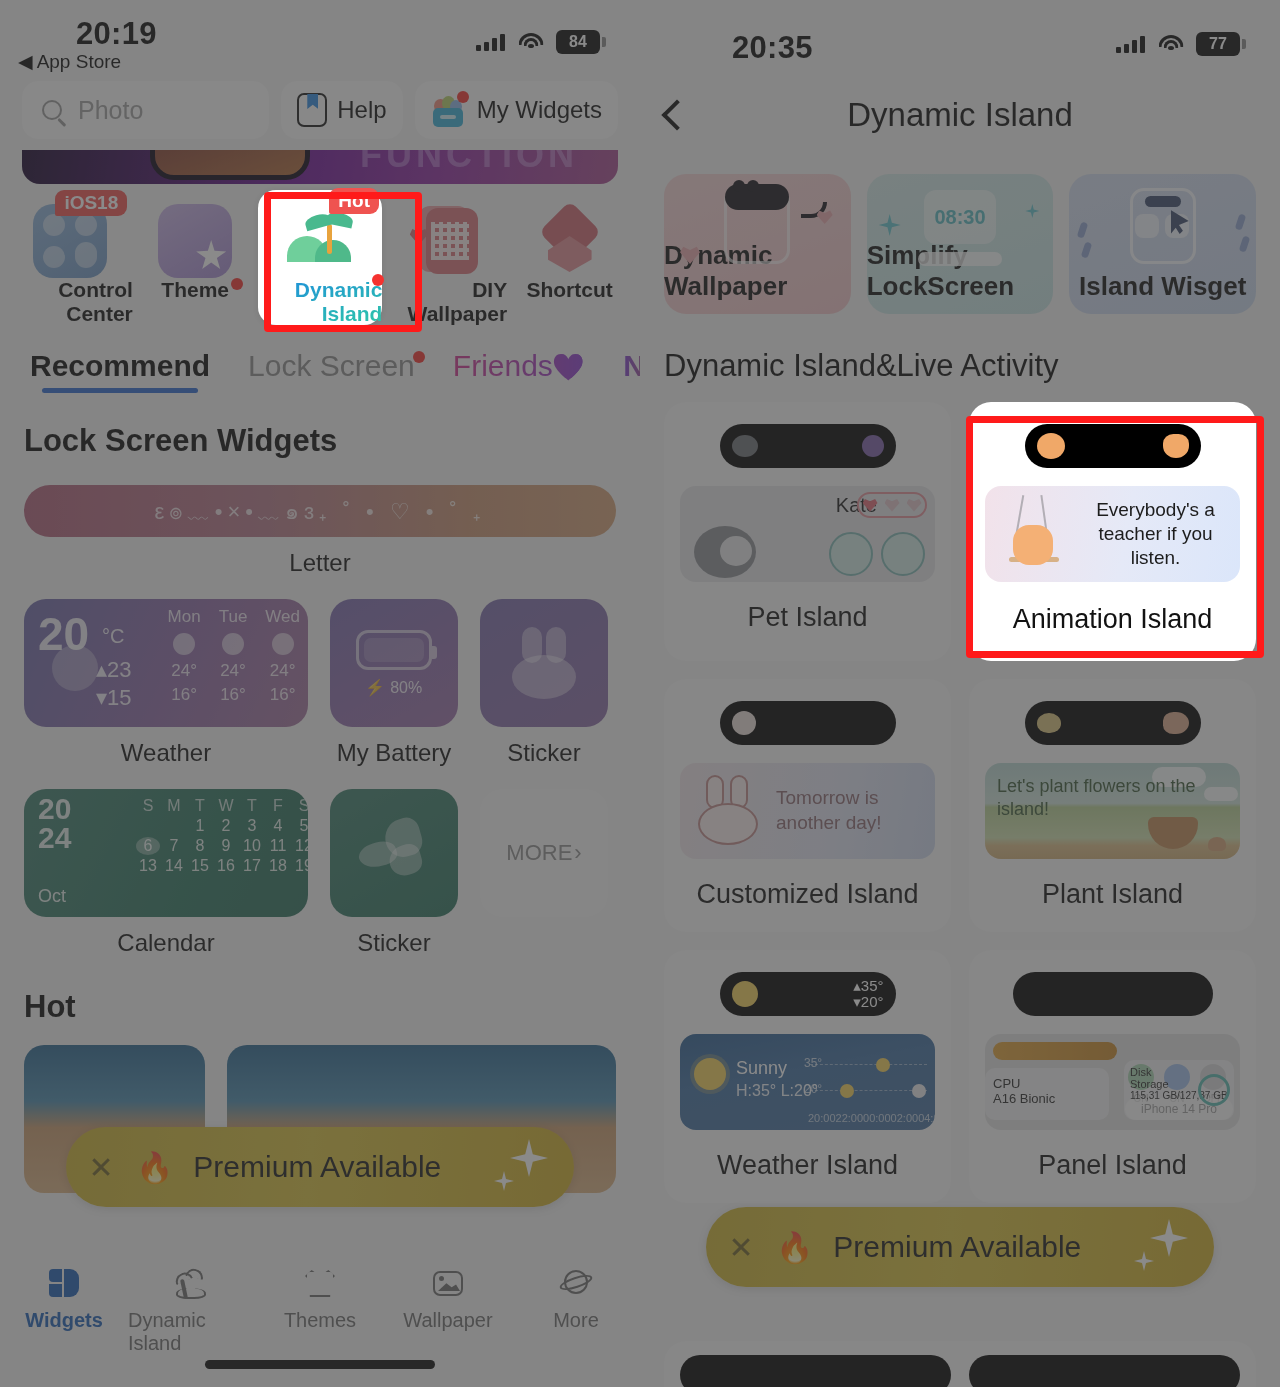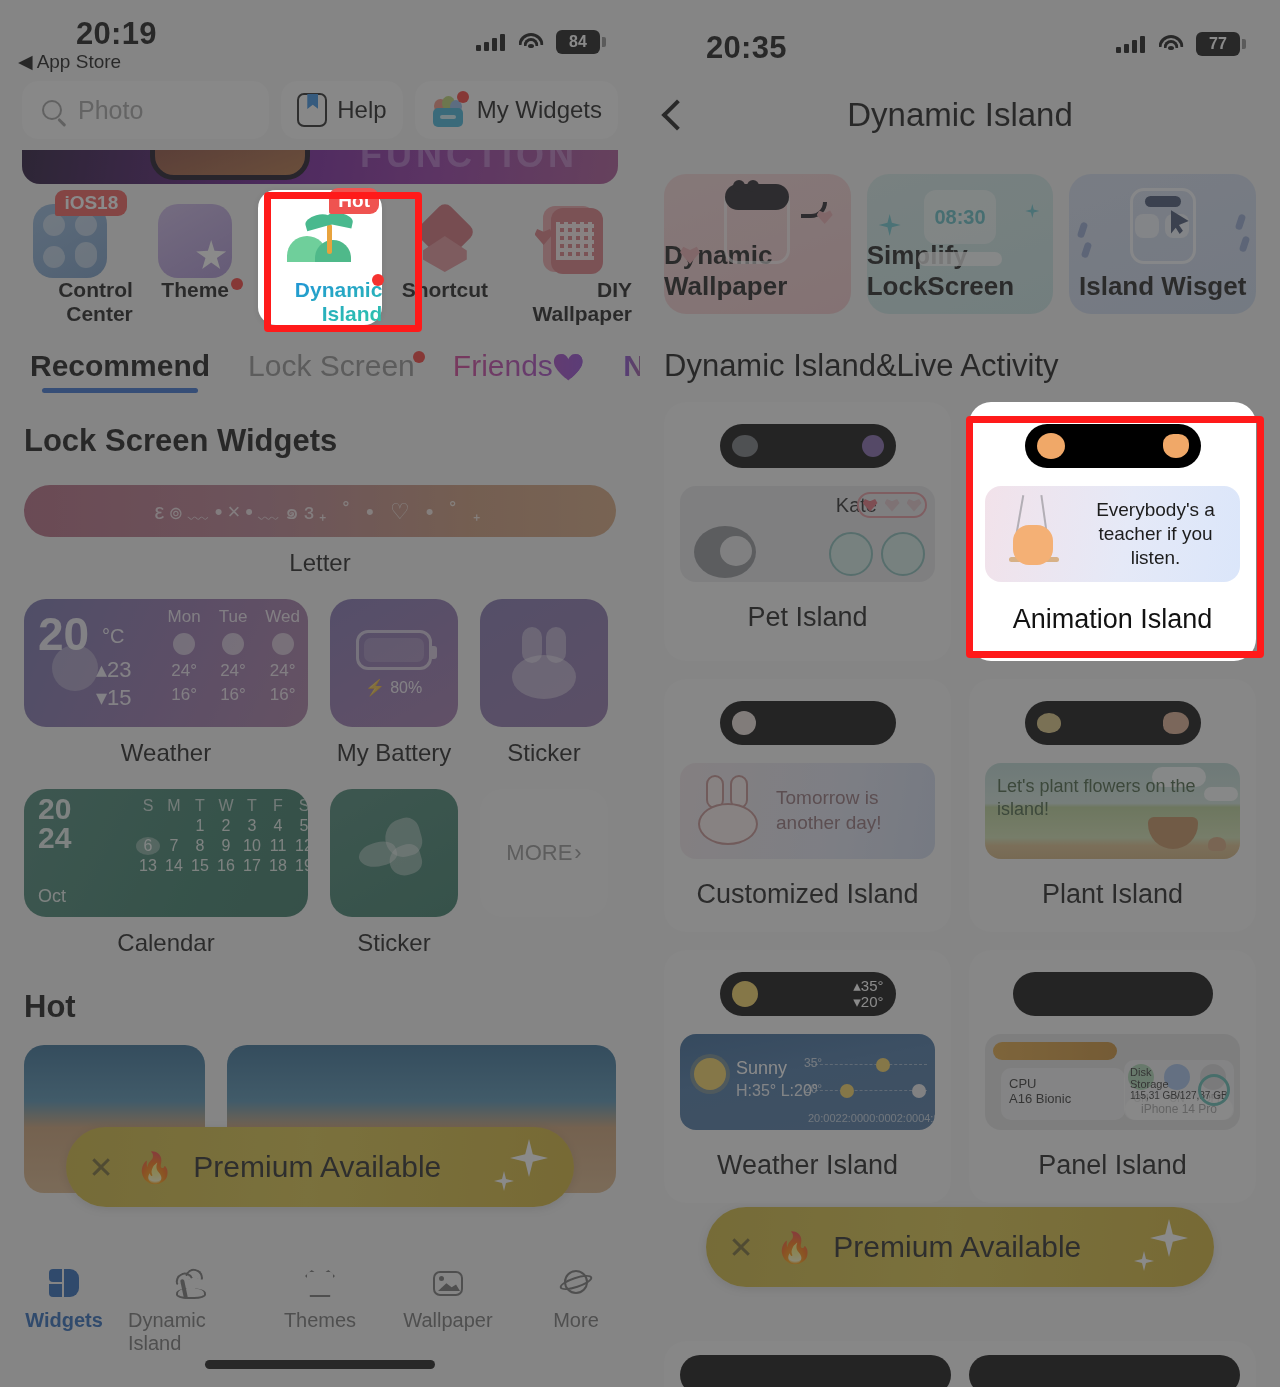--- a/index.html
+++ b/index.html
@@ -346,21 +346,21 @@
   .pv-weather .a1 { left: 124px; top: 22px; } .pv-weather .a2 { left: 124px; top: 48px; }
   .pv-weather .dline { position: absolute; left: 130px; right: 8px; border-top: 1px dashed rgba(255,255,255,.45); }
   .pv-weather .d1 { top: 30px; } .pv-weather .d2 { top: 56px; }
   .pv-weather .times { position: absolute; left: 128px; right: 4px; bottom: 6px; display: flex;
                        justify-content: space-between; font-size: 11px; color: rgba(255,255,255,.65); }
   .pv-weather .pt { position: absolute; width: 14px; height: 14px; border-radius: 50%; background: #f3cf5a; }
 
   .pv-panel { background: rgba(210,210,212,.6); }
   .pv-panel .slider { position: absolute; left: 8px; top: 8px; width: 124px; height: 18px;
                       background: linear-gradient(90deg,#e0a23a,#c98a2c); border-radius: 9px; }
-  .pv-panel .cpu { position: absolute; left: 16px; top: 34px; width: 124px; height: 52px;
+  .pv-panel .cpu { position: absolute; left: 0; top: 34px; width: 124px; height: 52px;
                    background: rgba(255,255,255,.55); border-radius: 10px; font-size: 13px; color: #2a2a2a; padding: 8px; }
   .pv-panel .tog { position: absolute; top: 30px; width: 32px; text-align: center; font-size: 10px; color: #555; }
   .pv-panel .tog b { display: block; width: 26px; height: 26px; border-radius: 50%; margin: 0 auto 3px; }
   .pv-panel .g1 { left: 140px; } .pv-panel .g1 b { background: #3ea152; }
   .pv-panel .g2 { left: 176px; } .pv-panel .g2 b { background: #2f6fd0; }
   .pv-panel .g3 { left: 212px; } .pv-panel .g3 b { background: #a8a8ad; }
   .pv-panel .dev { position: absolute; left: 140px; bottom: 10px; width: 108px; height: 22px;
                    background: rgba(255,255,255,.55); border-radius: 11px; font-size: 12px; color: #2a2a2a;
                    display: flex; align-items: center; justify-content: center; }
   .pv-panel .disk { position: absolute; right: 6px; top: 26px; width: 110px; height: 60px;
@@ -466,37 +466,37 @@
             </div>
           <div class="badge-tag" style="right:-22px; top:-16px;">Hot</div>
         </div>
         <div class="cat-lb" style="position:relative; background:linear-gradient(160deg,#1e8ae0,#2fc6a8); -webkit-background-clip:text; background-clip:text; color:transparent;">
           <span>Dynamic Island</span>
           <span class="reddot" style="right:-2px; top:-4px;"></span>
         </div>
       </div>
       <div class="cat">
         <div class="cat-ic">
-            <div class="ic-shortcut">
-              <i class="s1"></i>
-              <i class="s2"></i>
-            </div>
-          </div>
-        <div class="cat-lb">Shortcut</div>
-      </div>
-      <div class="cat">
-        <div class="cat-ic">
           <div class="ic-diy">
               <span class="sheet2"></span>
               <span class="sheet"></span>
               <span class="grid"></span>
               <span class="heart"></span>
             </div>
         </div>
         <div class="cat-lb">DIY Wallpaper</div>
+      </div>
+      <div class="cat">
+        <div class="cat-ic">
+            <div class="ic-shortcut">
+              <i class="s1"></i>
+              <i class="s2"></i>
+            </div>
+          </div>
+        <div class="cat-lb">Shortcut</div>
       </div>
     </div>
 
     <div class="tabs">
       <div class="tab active"><span>Recommend</span></div>
       <div class="tab">
         <span>Lock Screen</span>
         <span class="tdot"></span>
       </div>
       <div class="tab grad">
@@ -691,21 +691,21 @@
       </div>
       <div class="homebar"></div>
     </div>
 
     <div class="dim"></div>
   </div>
 
   <div class="panel">
 
     <div class="statusbar">
-      <div class="sb-time" style="left:66px; top:30px;">20:35</div>
+      <div class="sb-time" style="left:92px; top:30px;">20:35</div>
       <div class="sb-right" style="right:40px; top:32px;">
         <div class="bars">
             <i></i>
             <i></i>
             <i></i>
             <i></i>
           </div>
         <div class="wifi">
             <span></span>
             <span></span>

